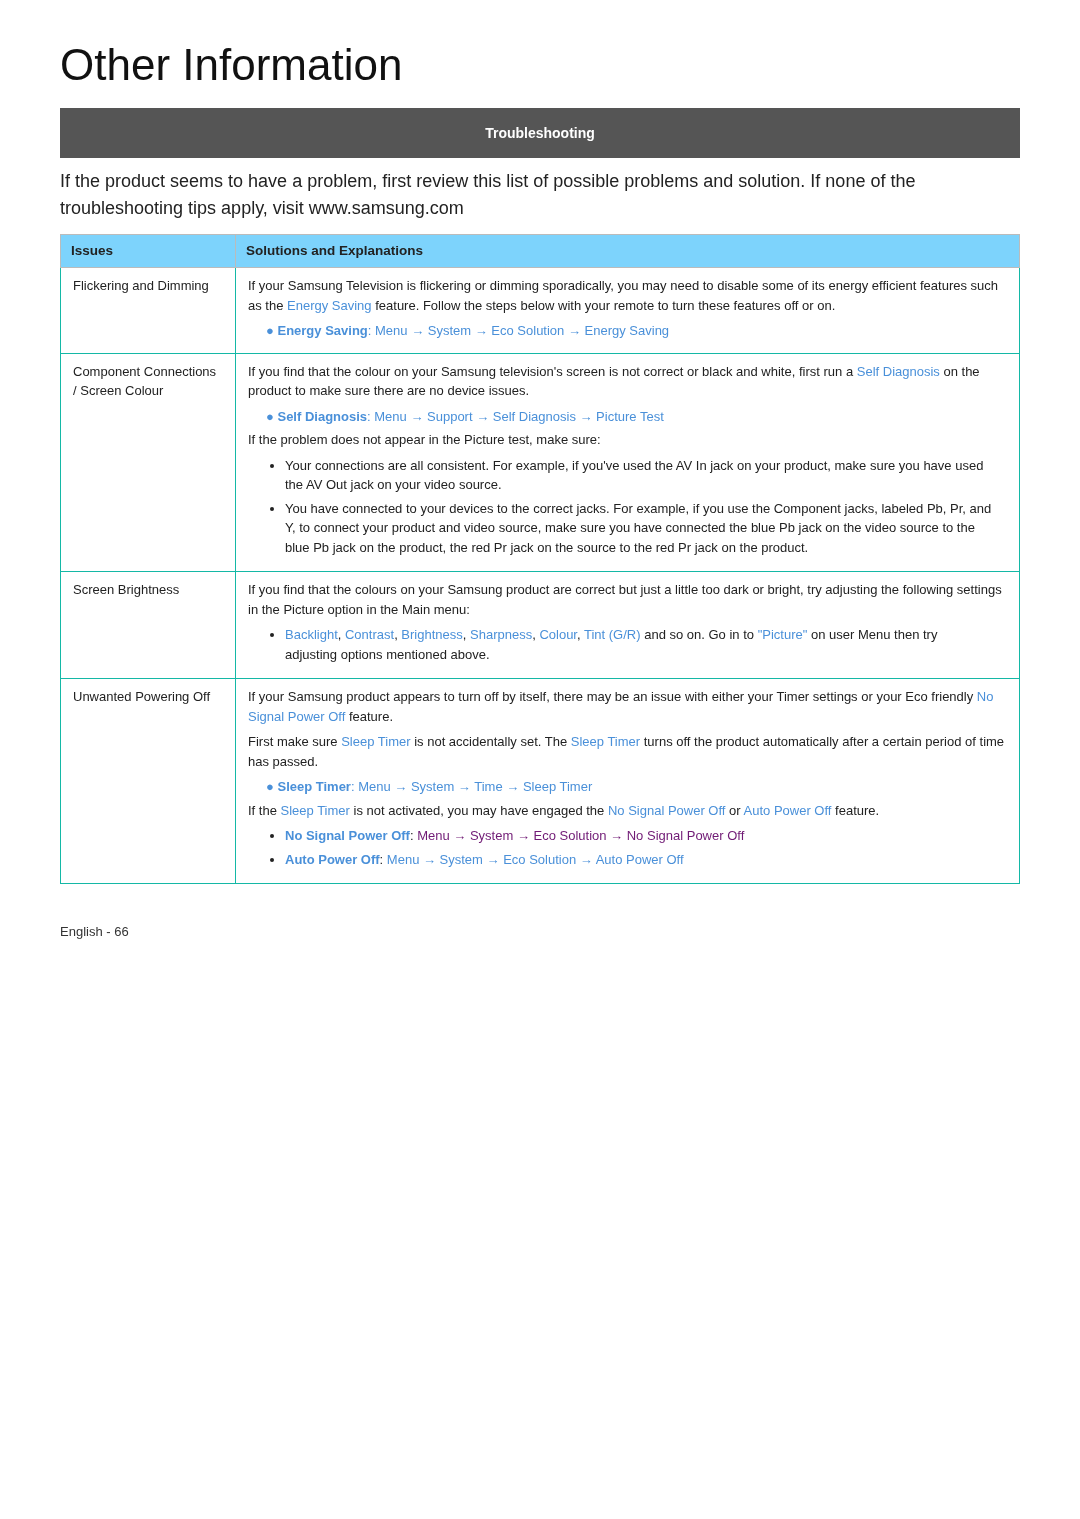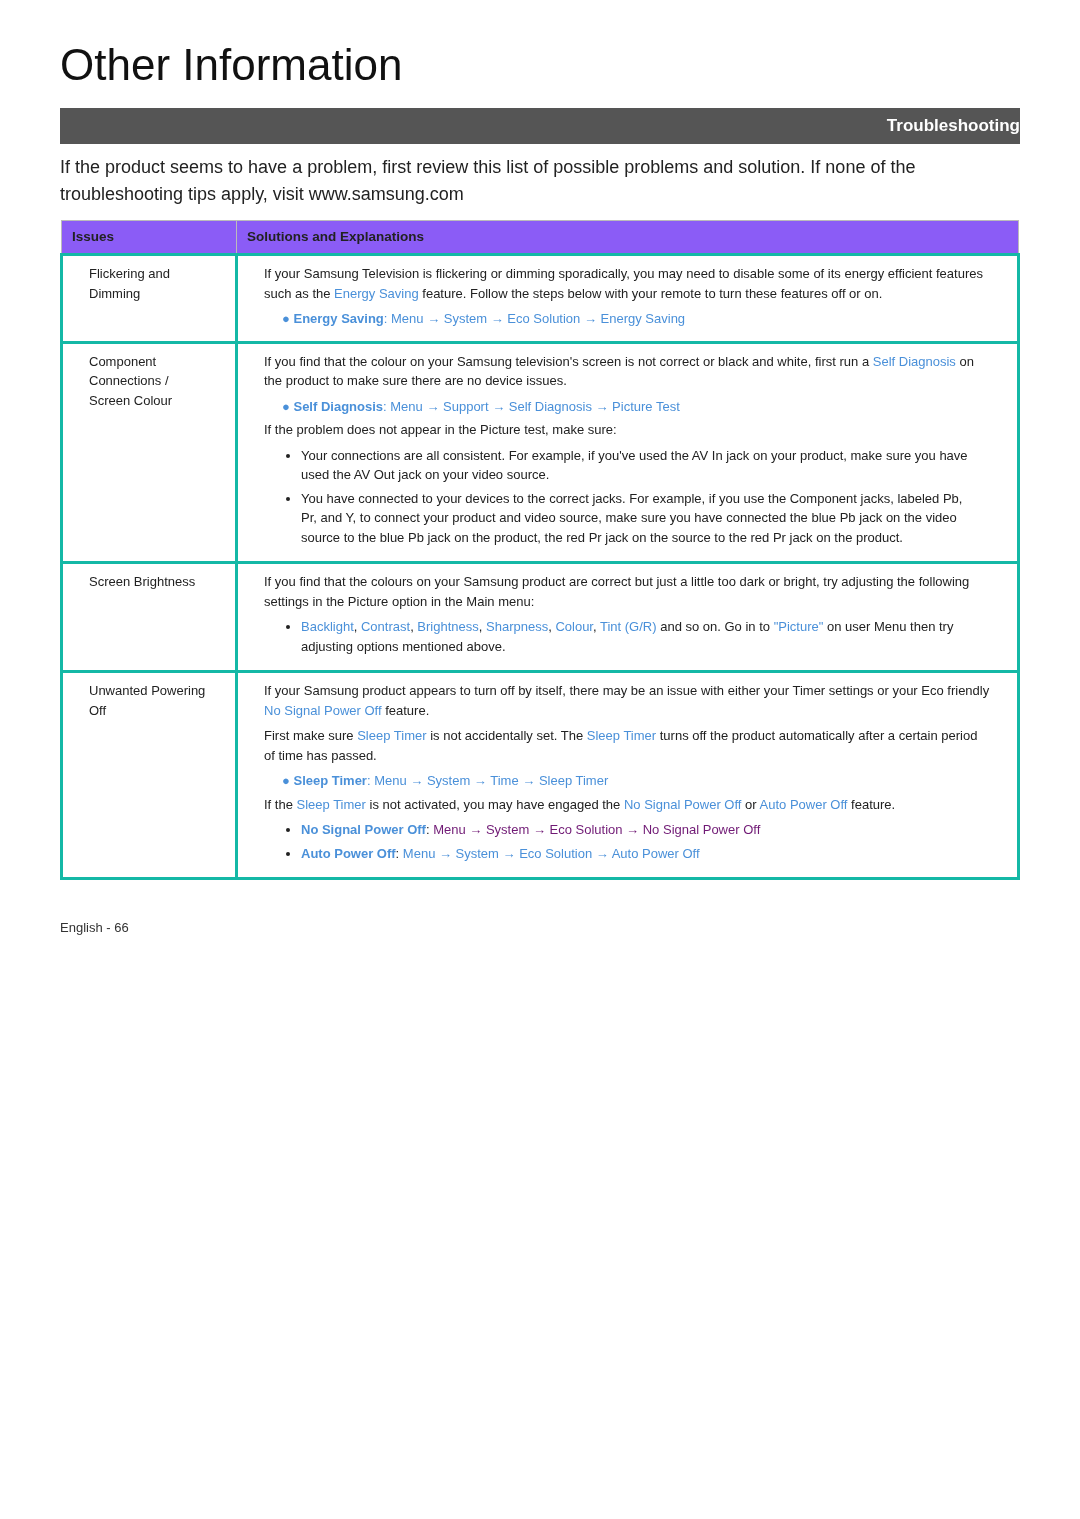--- a/index.html
+++ b/index.html
@@ -21,55 +21,55 @@
     h1 {
       font-size: 44px;
       font-weight: 300;
       margin-bottom: 18px;
       color: #111;
     }
 
     .section-header {
       background-color: #555;
       color: #fff;
-      text-align: right;
-      font-size: 17px;
+      text-align: center;
+      font-size: 14px;
       font-weight: bold;
-      padding: 8px 0;
+      padding: 17px 0;
       margin-bottom: 10px;
     }
 
     .intro-text {
       font-size: 18px;
       margin-bottom: 12px;
       line-height: 1.5;
     }
 
     table {
       width: 100%;
       border-collapse: collapse;
       font-size: 13px;
       line-height: 1.5;
     }
 
     table thead tr {
-      background-color: #8b5cf6;
+      background-color: #7dd3fc;
     }
 
     table th {
       padding: 6px 10px;
       text-align: left;
       font-weight: bold;
       border: 1px solid #bbb;
       font-size: 13.5px;
     }
 
     table td {
-      padding: 8px 26px;
-      border: 3px solid #14b8a6;
+      padding: 8px 12px;
+      border: 1px solid #14b8a6;
       vertical-align: top;
     }
 
     table td:first-child {
       width: 175px;
       font-size: 13px;
     }
 
     ul.bullet-list {
       list-style: disc;

